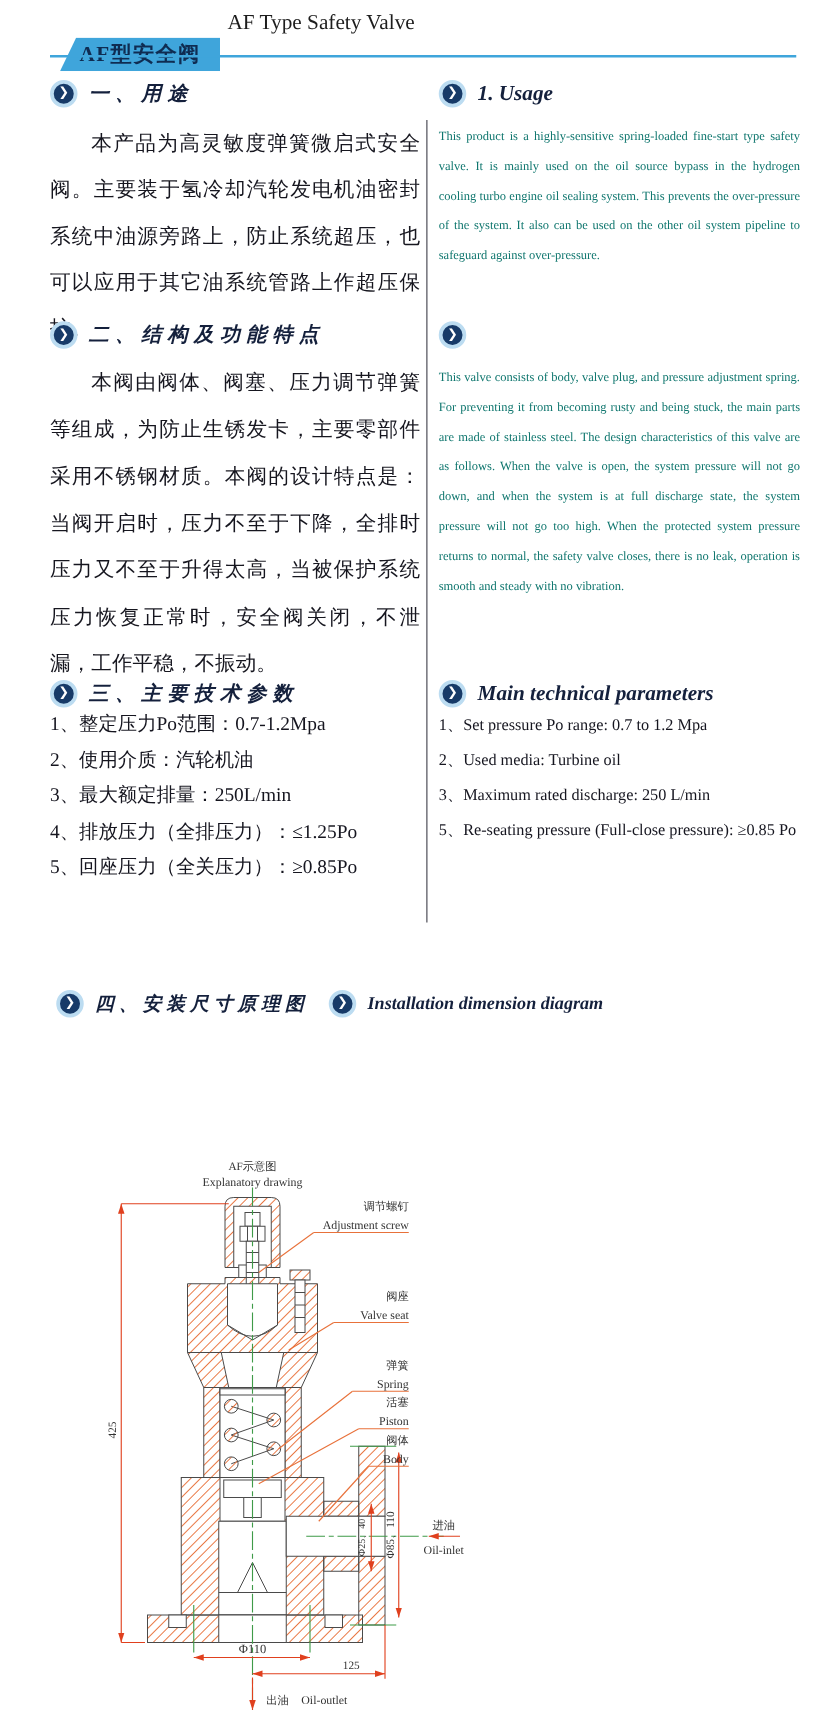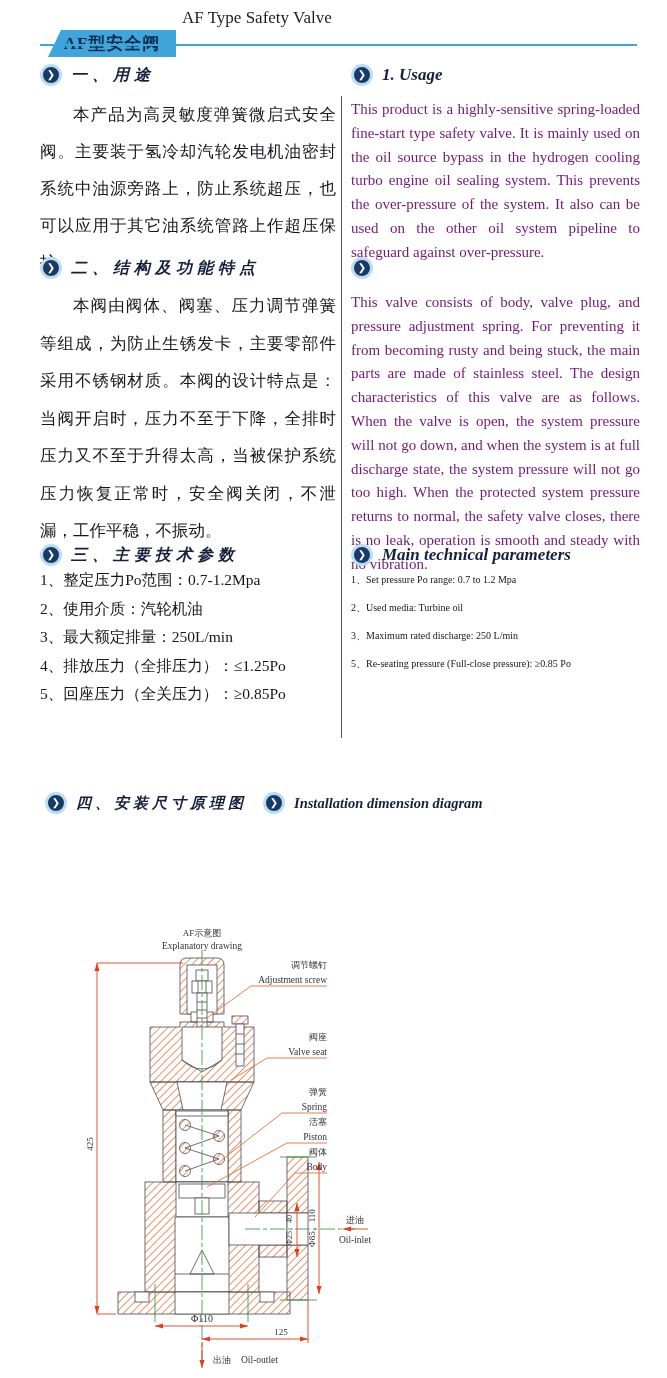--- a/index.html
+++ b/index.html
@@ -27,27 +27,27 @@
     background:#173a68;border:3px solid #bcdcf1;
     color:#fff;font-size:10px;font-weight:bold;line-height:16px;text-align:center;
     font-family:"DejaVu Sans",sans-serif;
   }
   .head-cn{font-size:16px;font-weight:bold;font-style:italic;letter-spacing:5px;color:#14203c;}
   .head-en{font-size:17px;font-weight:bold;font-style:italic;color:#14203c;text-align:center;}
 
   
   .cn-body{margin:10px 0 0 0;font-size:16.5px;line-height:37px;text-align:justify;text-indent:2em;color:#16161f;}
   .cn-body.tight{line-height:37.5px;margin-top:8px;}
-  .en-body{margin:12px 0 0 0;font-size:15px;line-height:23.8px;text-align:justify;color:#701a75;}
+  .en-body{margin:12px 0 0 0;font-size:10px;line-height:23.8px;text-align:justify;color:#0f766e;}
 
   ul.params{list-style:none;margin:0;padding:0;}
   .params-cn{margin-top:20px;padding-left:46px;}
   .params-cn li{font-size:15.5px;line-height:28.5px;}
   .params-en{margin-top:22px;padding-left:24px;}
-  .params-en li{font-size:10px;line-height:28px;}
+  .params-en li{font-size:13px;line-height:28px;}
 
   .col-divider{position:absolute;left:341px;top:96px;width:1px;height:642px;background:#55555f;}
 
   
   #sec1-cn{left:40px;top:64px;width:296px;}
   #sec2-cn{left:40px;top:257px;width:296px;}
   #sec3-cn{left:40px;top:544px;width:296px;}
   #sec1-en{left:351px;top:64px;width:289px;}
   #sec2-en{left:351px;top:257px;width:289px;}
   #sec3-en{left:351px;top:544px;width:289px;}

